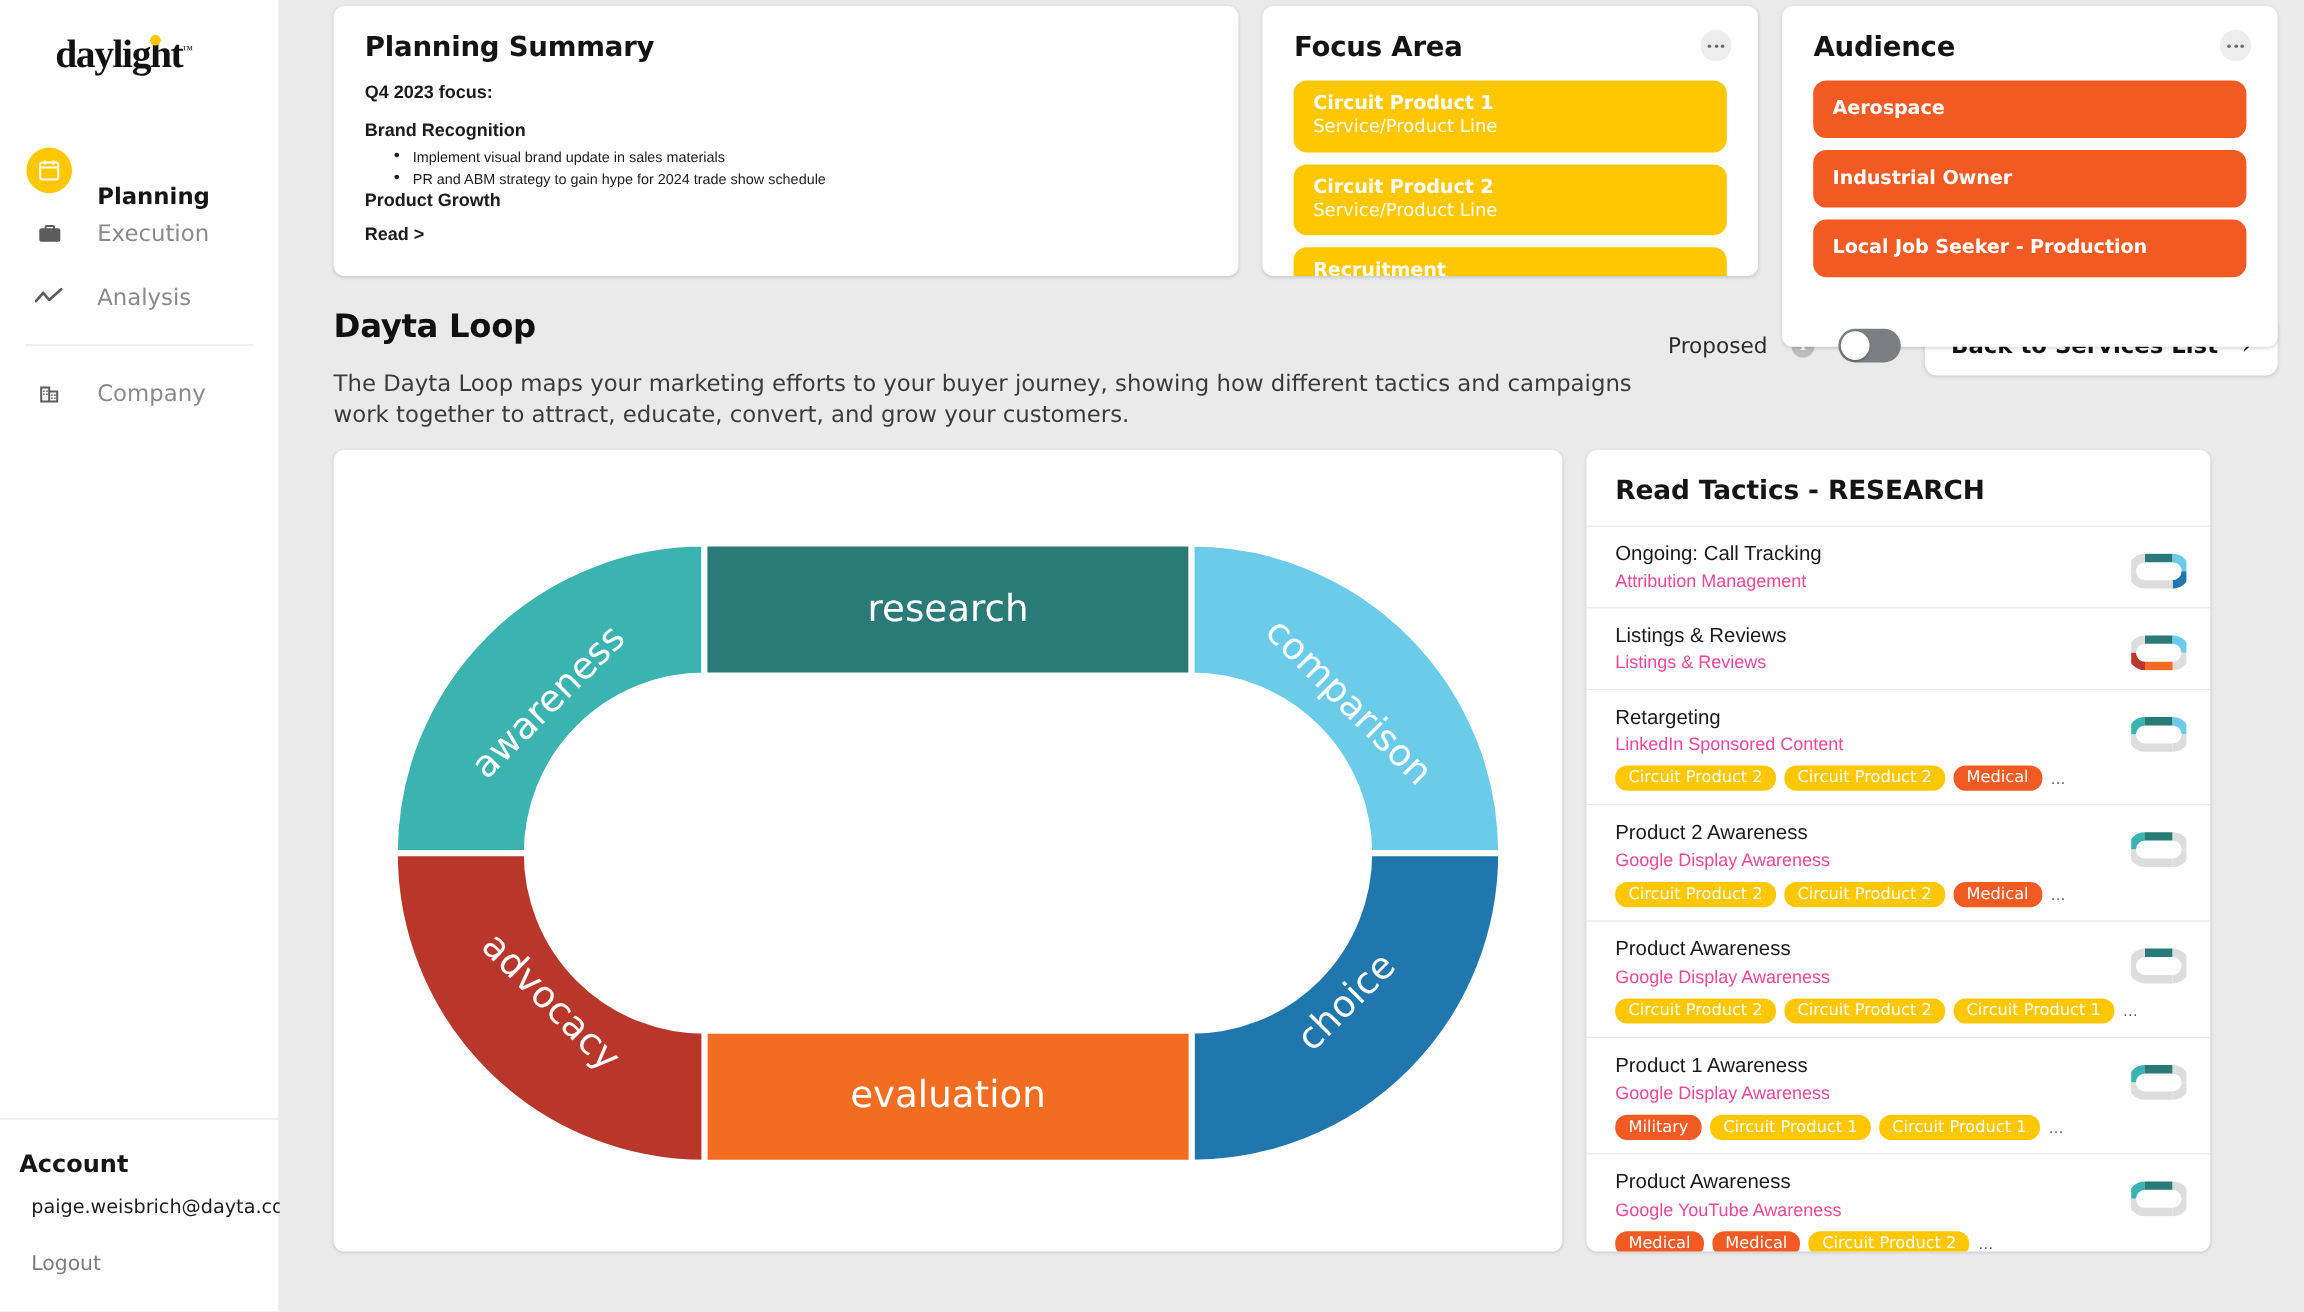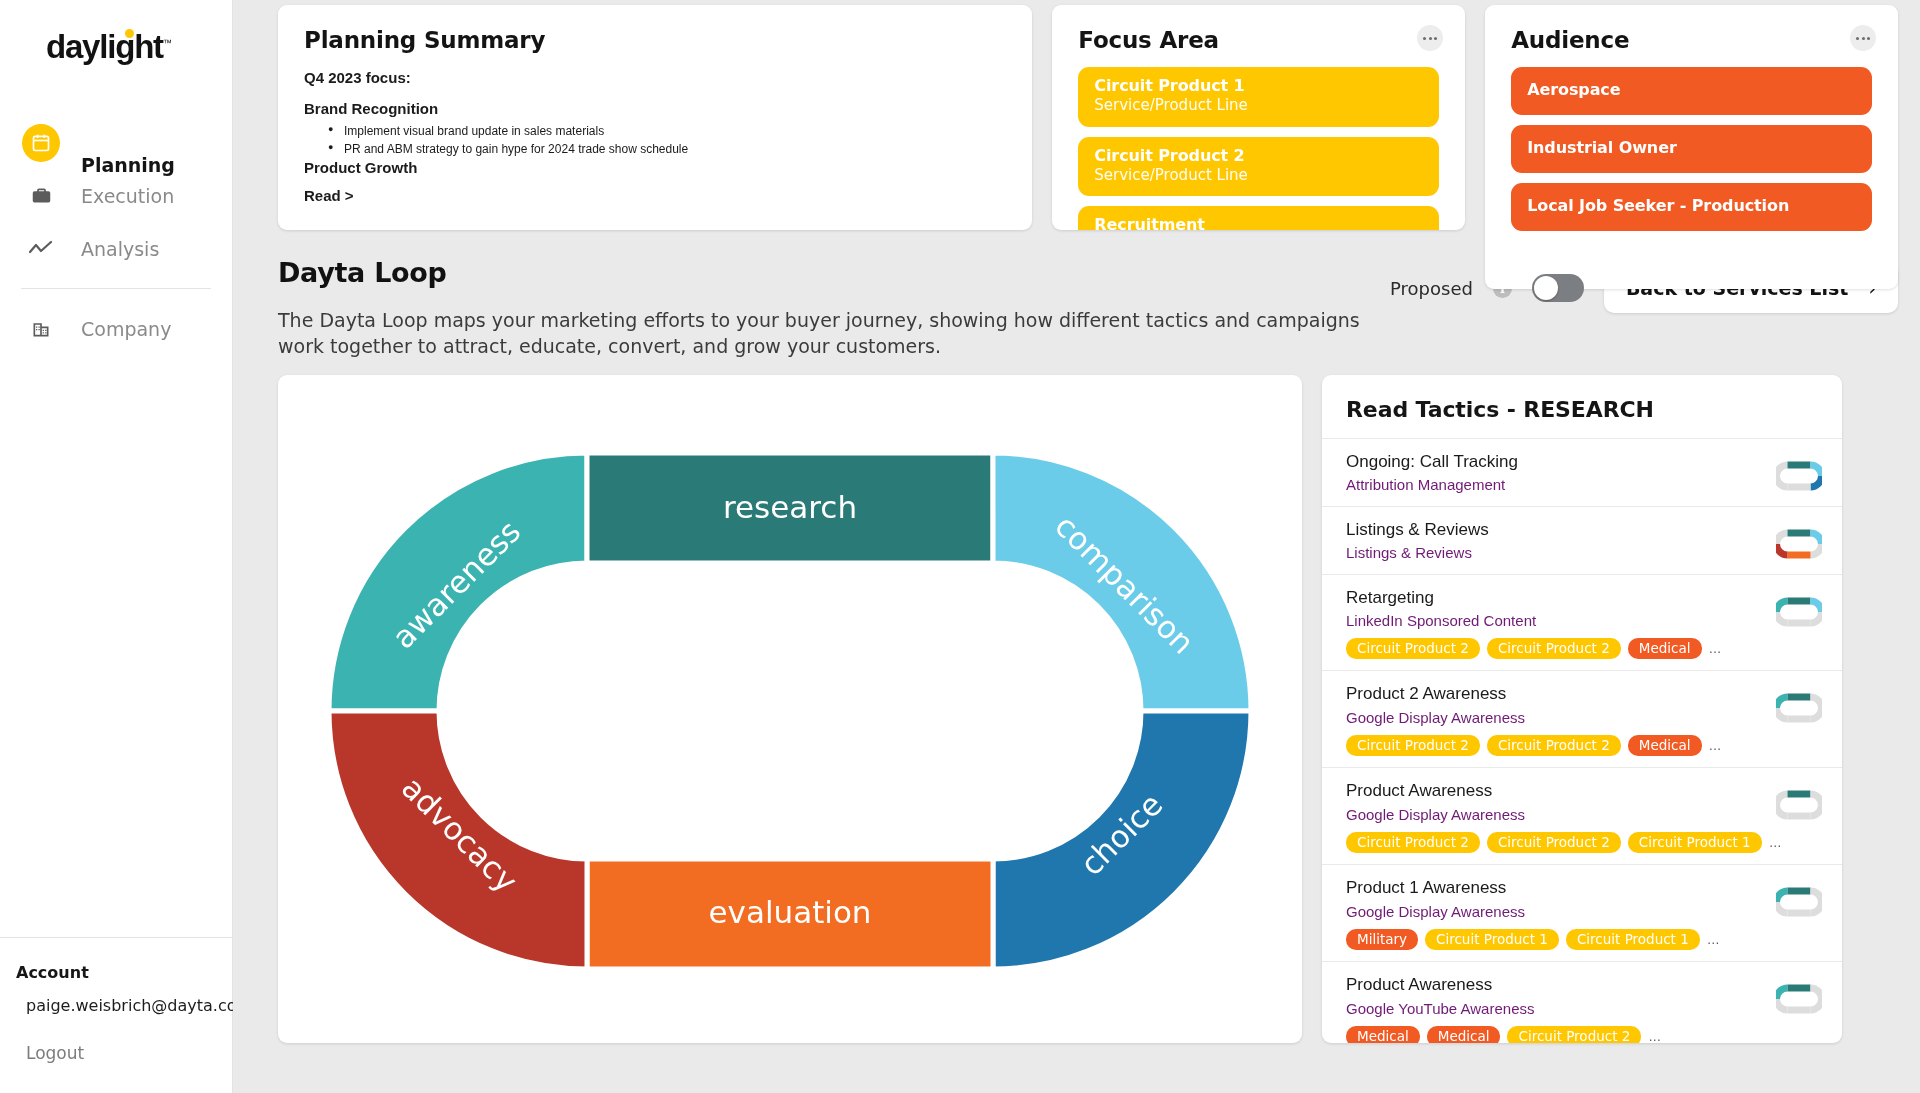--- a/index.html
+++ b/index.html
@@ -16,21 +16,21 @@
   
   .sidebar {
     width: 233px; min-width: 233px; height: 1093px;
     background: #ffffff;
     border-right: 1px solid #e3e3e3;
     position: relative;
     display: flex; flex-direction: column;
   }
   .logo-wrap { padding: 28px 0 0 46px; }
   .logo {
-    font-family: Liberation Sans, sans-serif;
+    font-family: Liberation Serif, serif;
     font-size: 33px; font-weight: 700; letter-spacing: -1.2px;
     color: #121212; position: relative; display: inline-block;
   }
   .logo .dot {
     position: absolute; width: 9px; height: 9px; border-radius: 50%;
     background: #FFC700; top: 1px; left: 79px;
   }
   .logo .tm { font-size: 9px; vertical-align: super; font-weight: 400; }
 
   .nav { margin-top: 50px; }
@@ -44,21 +44,21 @@
   }
   .nav-icon.active { background: #FFC700; border-radius: 50%; }
   .nav-label { font-size: 19px; color: #8a8a8a; font-family: "DejaVu Sans", sans-serif; }
   .nav-label.active { color: #151515; font-weight: 700; margin-top: 44px; }
   .nav-sep { height: 1px; background: #e4e4e4; margin: 13px 21px 13px 21px; }
 
   .account-block {
     position: absolute; left: 0; right: 0; bottom: 0;
     border-top: 1px solid #e4e4e4; padding: 25px 18px 30px 16px;
   }
-  .account-title { font-size: 16px; font-weight: 700; color: #171717; font-family: "DejaVu Sans", sans-serif;}
+  .account-title { font-size: 20px; font-weight: 700; color: #171717; font-family: "DejaVu Sans", sans-serif;}
   .account-email { font-size: 16px; color: #1d1d1d; margin-top: 14px; padding-left: 10px; line-height: 1.28; font-family: "DejaVu Sans", sans-serif;}
   .account-logout { font-size: 17px; color: #7d7d7d; margin-top: 27px; padding-left: 10px; cursor: pointer; font-family: "DejaVu Sans", sans-serif;}
 
   
   .main { flex: 1; height: 1093px; position: relative; background: #eaeaea; overflow: hidden; }
 
   .top-cards { display: flex; gap: 20px; padding: 5px 22px 0 45px; height: 235px; }
   .card {
     background: #fff; border-radius: 9px; box-shadow: 0 1px 3px rgba(0,0,0,.12);
     overflow: hidden; position: relative;
@@ -139,21 +139,21 @@
     font-size: 22px; font-weight: 700; color: #151515; padding: 0 24px 0 24px;
     font-family: "DejaVu Sans", sans-serif; letter-spacing: -0.1px;
   }
   .tactic-row {
     border-top: 1px solid #e9e9e9; padding: 12px 20px 11px 24px;
     display: flex; align-items: flex-start; gap: 10px; cursor: pointer;
   }
   .tactics-list { margin-top: 16px; }
   .tactic-main { flex: 1; min-width: 0; }
   .tactic-name { font-size: 17px; color: #1a1a1a; line-height: 1.28; }
-  .tactic-sub { font-size: 15px; color: #701a75; margin-top: 3px; line-height: 1.28; }
+  .tactic-sub { font-size: 15px; color: #ec4899; margin-top: 3px; line-height: 1.28; }
   .tag-row { display: flex; align-items: center; gap: 7px; margin-top: 8px; flex-wrap: nowrap; }
   .tag {
     border-radius: 10px; padding: 2px 11px 3px 11px; color: #fff;
     font-size: 13.5px; white-space: nowrap; font-family: "DejaVu Sans", sans-serif;
   }
   .tag-yellow { background: #FFC700; }
   .tag-orange { background: #F15A22; }
   .tag-more { font-size: 13px; color: #555; }
   .mini-loop { flex: 0 0 46px; margin-top: 10px; }
 

